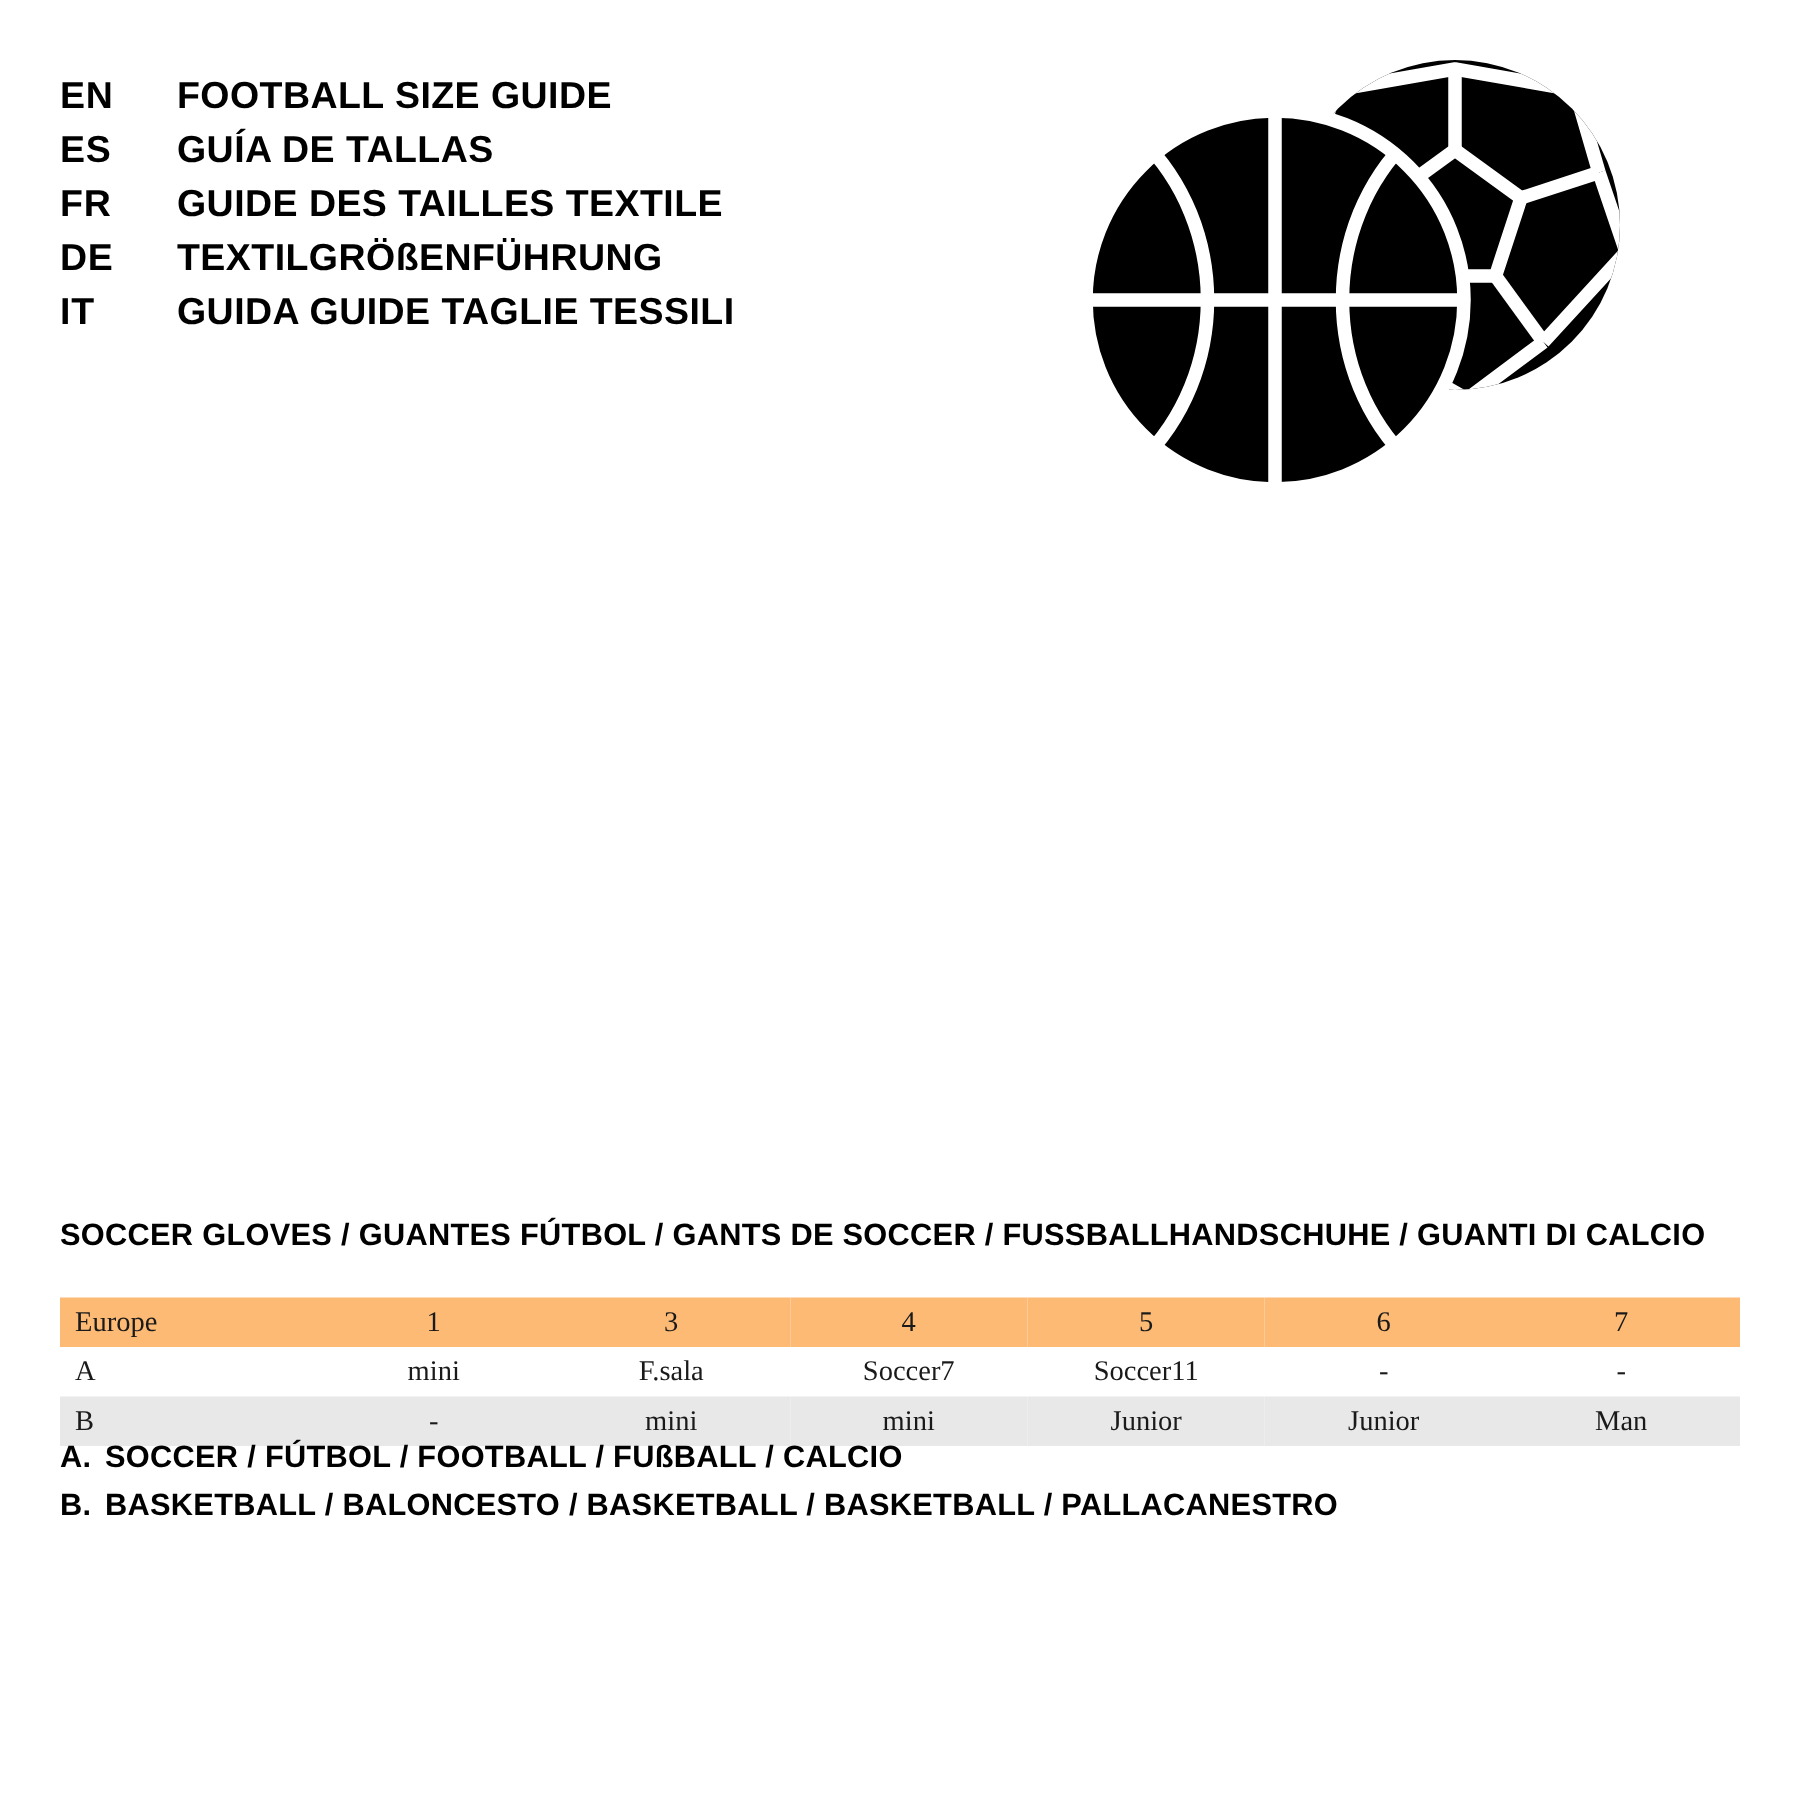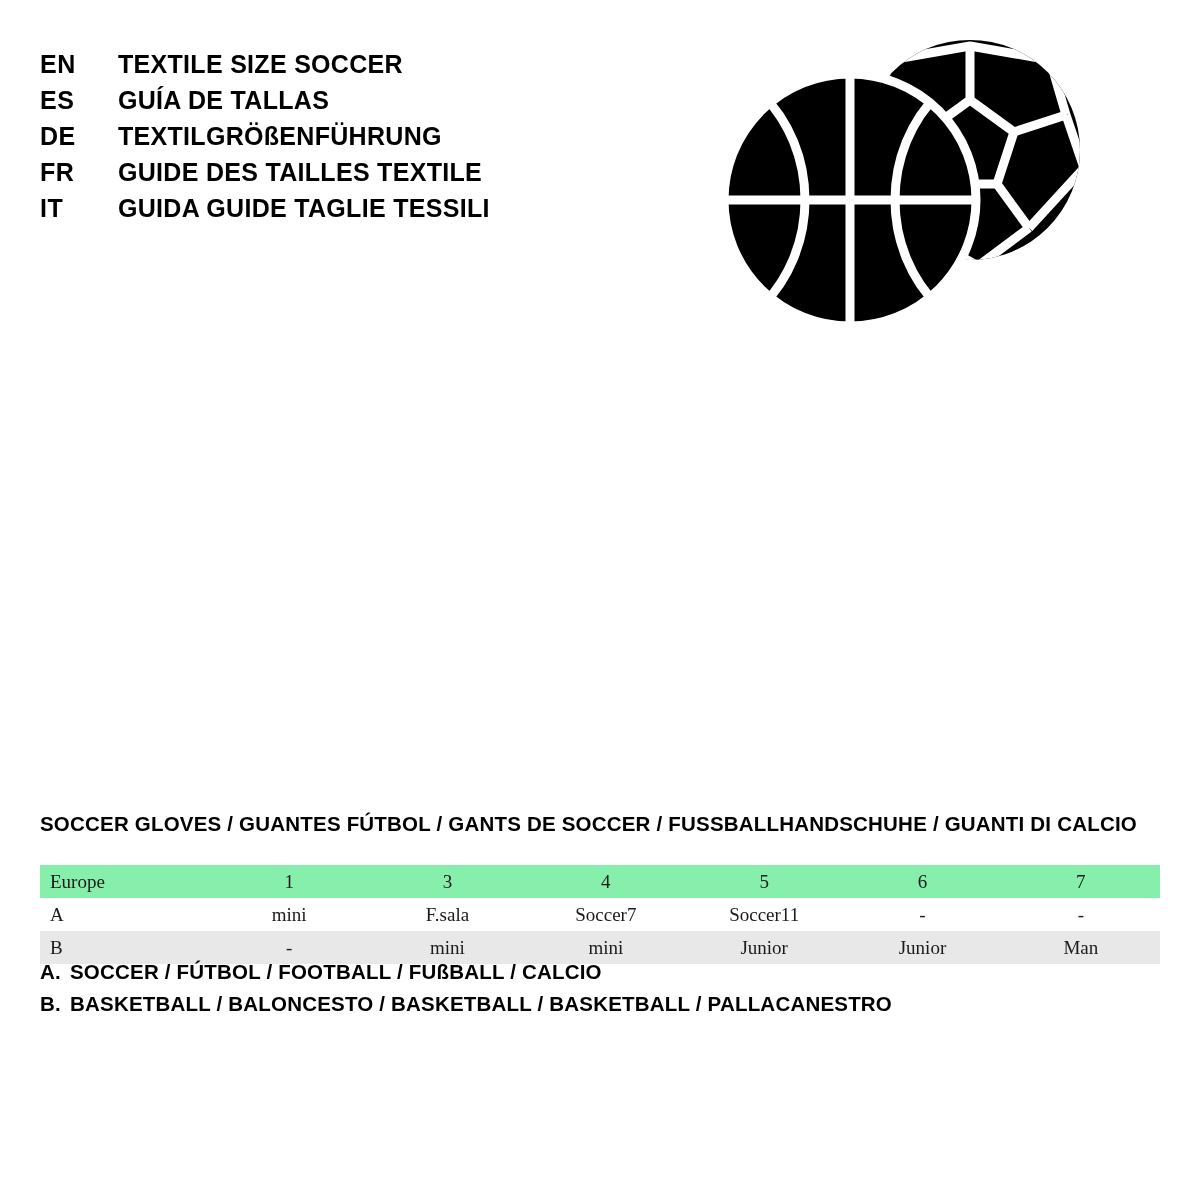--- a/index.html
+++ b/index.html
@@ -82,21 +82,21 @@
     height: 33px;
     padding: 0;
     color: #1a1a1a;
   }
   table.size-table td.rowlabel {
     text-align: left;
     padding-left: 10px;
     width: 160px;
   }
   tr.row-head td {
-    background: #86efac;
+    background: #fdba74;
   }
   tr.row-a td {
     background: #ffffff;
   }
   tr.row-b td {
     background: #e8e8e8;
   }
 
   
   .legend {
@@ -116,33 +116,33 @@
     display: inline-block;
     width: 30px;
   }
 </style>
 </head>
 <body>
 
 <div class="lang-block">
   <div class="lang-row">
     <span class="lang-code">EN</span>
-    <span class="lang-text">TEXTILE SIZE SOCCER</span>
+    <span class="lang-text">FOOTBALL SIZE GUIDE</span>
   </div>
   <div class="lang-row">
     <span class="lang-code">ES</span>
     <span class="lang-text">GUÍA DE TALLAS</span>
   </div>
   <div class="lang-row">
+    <span class="lang-code">FR</span>
+    <span class="lang-text">GUIDE DES TAILLES TEXTILE</span>
+  </div>
+  <div class="lang-row">
     <span class="lang-code">DE</span>
     <span class="lang-text">TEXTILGRÖßENFÜHRUNG</span>
-  </div>
-  <div class="lang-row">
-    <span class="lang-code">FR</span>
-    <span class="lang-text">GUIDE DES TAILLES TEXTILE</span>
   </div>
   <div class="lang-row">
     <span class="lang-code">IT</span>
     <span class="lang-text">GUIDA GUIDE TAGLIE TESSILI</span>
   </div>
 </div>
 
 <div class="balls">
   <svg viewBox="0 0 380 290" width="380" height="290" xmlns="http://www.w3.org/2000/svg">
     <defs>

